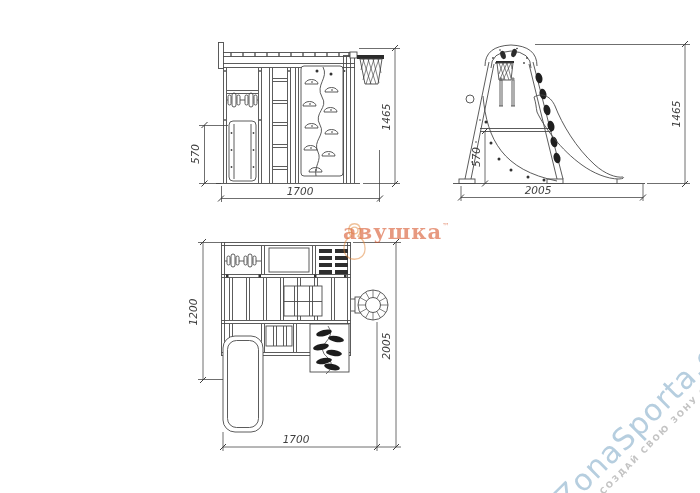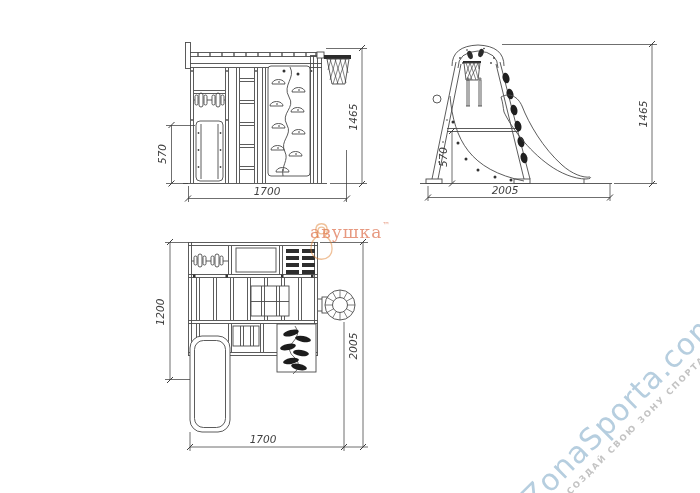--- a/index.html
+++ b/index.html
@@ -1,24 +1,24 @@
 <!DOCTYPE html>
 <html><head>
 <meta charset="utf-8">
 <style>
   html,body{margin:0;padding:0;}
   body{width:700px;height:493px;background:#ffffff;position:relative;overflow:hidden;
        font-family:"DejaVu Sans",sans-serif;}
-  .stage{position:absolute;inset:0;overflow:hidden;}
+  .stage{position:absolute;inset:0;overflow:hidden;margin-left:33px;}
   .stage svg{position:absolute;top:0;left:0;}
   .dim{font-family:"DejaVu Sans",sans-serif;font-style:italic;font-size:10.5px;fill:#3f3f3f;stroke:none;}
   
   .wm-brand{position:absolute;left:310px;top:221px;display:flex;align-items:flex-end;z-index:5;pointer-events:none;}
   .wm-brand .doll{width:23px;height:42px;margin-right:1px;opacity:.55;}
-  .wm-brand .brand-text{font-family:"DejaVu Serif",serif;font-weight:normal;font-size:17px;
+  .wm-brand .brand-text{font-family:"DejaVu Serif",serif;font-weight:bold;font-size:21px;
       color:rgba(212,70,24,0.55);letter-spacing:1px;line-height:1;padding-bottom:3px;}
   .wm-brand .brand-tm{font-size:8px;color:rgba(212,70,24,0.5);padding-bottom:14px;}
   
   .wm-zona{position:absolute;left:474px;top:392px;width:300px;transform:rotate(-45deg);
       text-align:center;z-index:5;pointer-events:none;}
   .wm-site{font-family:"DejaVu Sans",sans-serif;font-size:30px;font-weight:400;
       color:#b6cedf;letter-spacing:1px;line-height:1.05;}
   .wm-slogan{font-family:"DejaVu Sans",sans-serif;font-size:8.5px;font-weight:bold;
       color:#c3c3c3;letter-spacing:2px;margin-top:1px;}
 </style>

